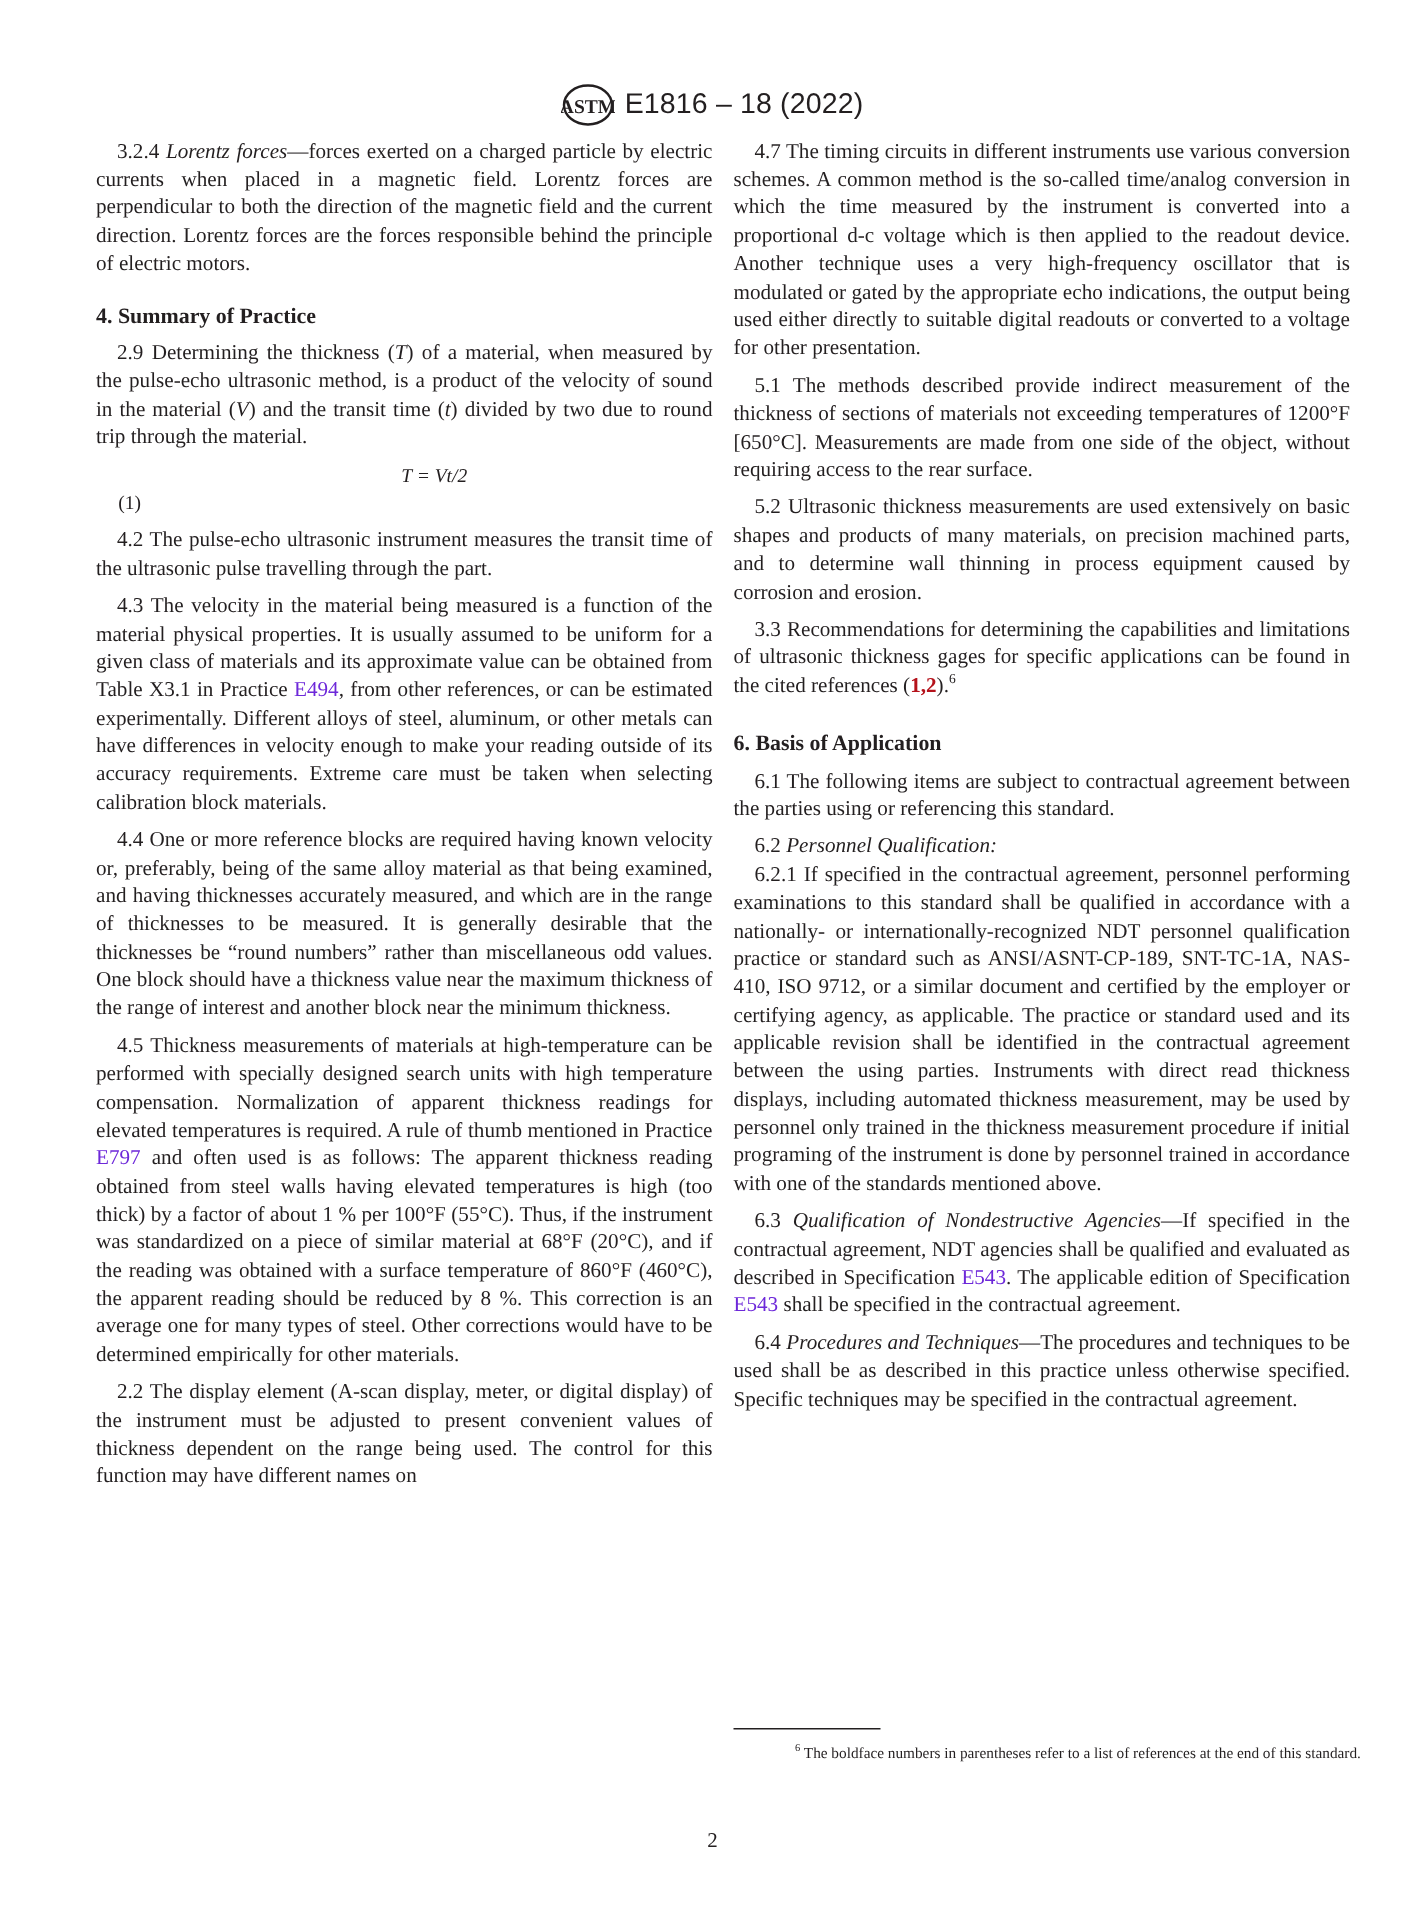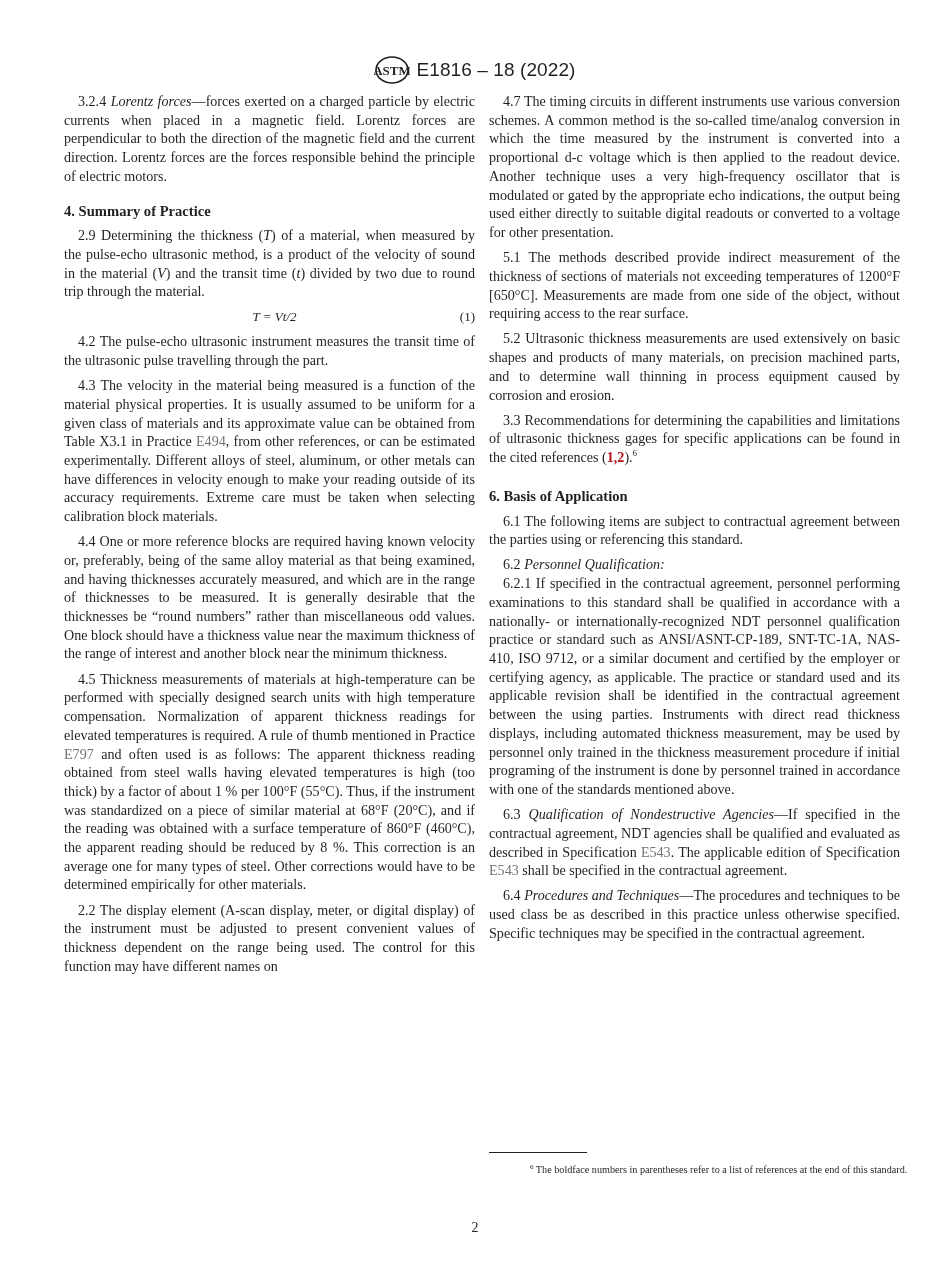--- a/index.html
+++ b/index.html
@@ -27,24 +27,25 @@
     .col p { margin: 0 0 6.5px 0; text-indent: 14px; }
     .col p.noindent { text-indent: 0; }
     .col p.tight { margin-bottom: 0; }
     .col h2 {
       font-size: 14.6px; font-weight: bold; margin: 20px 0 6px 0; text-indent: 0;
     }
     .col h2.first { margin-top: 16px; }
     .eq {
       display: flex; justify-content: space-between; margin: 2px 0 6px 0;
       font-size: 13px;
+      flex-direction: column;
     }
     .eq .formula { flex: 1; text-align: center; font-style: italic; padding-left: 40px; }
     .eq .num { width: 30px; text-align: right; }
-    .link { color: #737373; }
+    .link { color: #6d28d9; }
     .bold-link { color: #b5121b; font-weight: bold; }
     sup { font-size: 9px; vertical-align: super; line-height: 0; }
     .fn-rule {
       position: absolute; left: 489px; top: 1152px; width: 98px; height: 1px;
       background: #231f20;
     }
     .footnote {
       position: absolute; left: 516px; top: 1162px; width: 411px;
       font-size: 10.2px; line-height: 15.5px; text-align: justify;
       text-indent: 14px;
@@ -87,19 +88,19 @@
 
   <p>5.1 The methods described provide indirect measurement of the thickness of sections of materials not exceeding tempera­tures of 1200°F [650°C]. Measurements are made from one side of the object, without requiring access to the rear surface.</p>
   <p>5.2 Ultrasonic thickness measurements are used extensively on basic shapes and products of many materials, on precision machined parts, and to determine wall thinning in process equipment caused by corrosion and erosion.</p>
   <p><span>3.3 Recommendations for determining the capabilities and limitations of ultrasonic thickness gages for specific applica­tions can be found in the cited references (</span><span class="bold-link">1</span><span class="bold-link">,</span><span class="bold-link">2</span><span>).</span><sup>6</sup></p>
 
   <h2>6. Basis of Application</h2>
   <p>6.1 The following items are subject to contractual agree­ment between the parties using or referencing this standard.</p>
   <p class="tight"><span>6.2 </span><i>Personnel Qualification:</i></p>
   <p>6.2.1 If specified in the contractual agreement, personnel performing examinations to this standard shall be qualified in accordance with a nationally- or internationally-recognized NDT personnel qualification practice or standard such as ANSI/ASNT-CP-189, SNT-TC-1A, NAS-410, ISO 9712, or a similar document and certified by the employer or certifying agency, as applicable. The practice or standard used and its applicable revision shall be identified in the contractual agree­ment between the using parties. Instruments with direct read thickness displays, including automated thickness measurement, may be used by personnel only trained in the thickness measurement procedure if initial programing of the instrument is done by personnel trained in accordance with one of the standards mentioned above.</p>
   <p><span>6.3 </span><i>Qualification of Nondestructive Agencies</i><span>—If specified in the contractual agreement, NDT agencies shall be qualified and evaluated as described in Specification </span><span class="link">E543</span><span>. The appli­cable edition of Specification </span><span class="link">E543</span><span> shall be specified in the contractual agreement.</span></p>
-  <p><span>6.4 </span><i>Procedures and Techniques</i><span>—The procedures and tech­niques to be used class be as described in this practice unless otherwise specified. Specific techniques may be specified in the contractual agreement.</span></p>
+  <p><span>6.4 </span><i>Procedures and Techniques</i><span>—The procedures and tech­niques to be used shall be as described in this practice unless otherwise specified. Specific techniques may be specified in the contractual agreement.</span></p>
 </div>
 
 <div class="fn-rule"></div>
 <div class="footnote"><sup>6</sup><span> The boldface numbers in parentheses refer to a list of references at the end of this standard.</span></div>
 
 <div class="page-num">2</div>
 
 </body></html>

